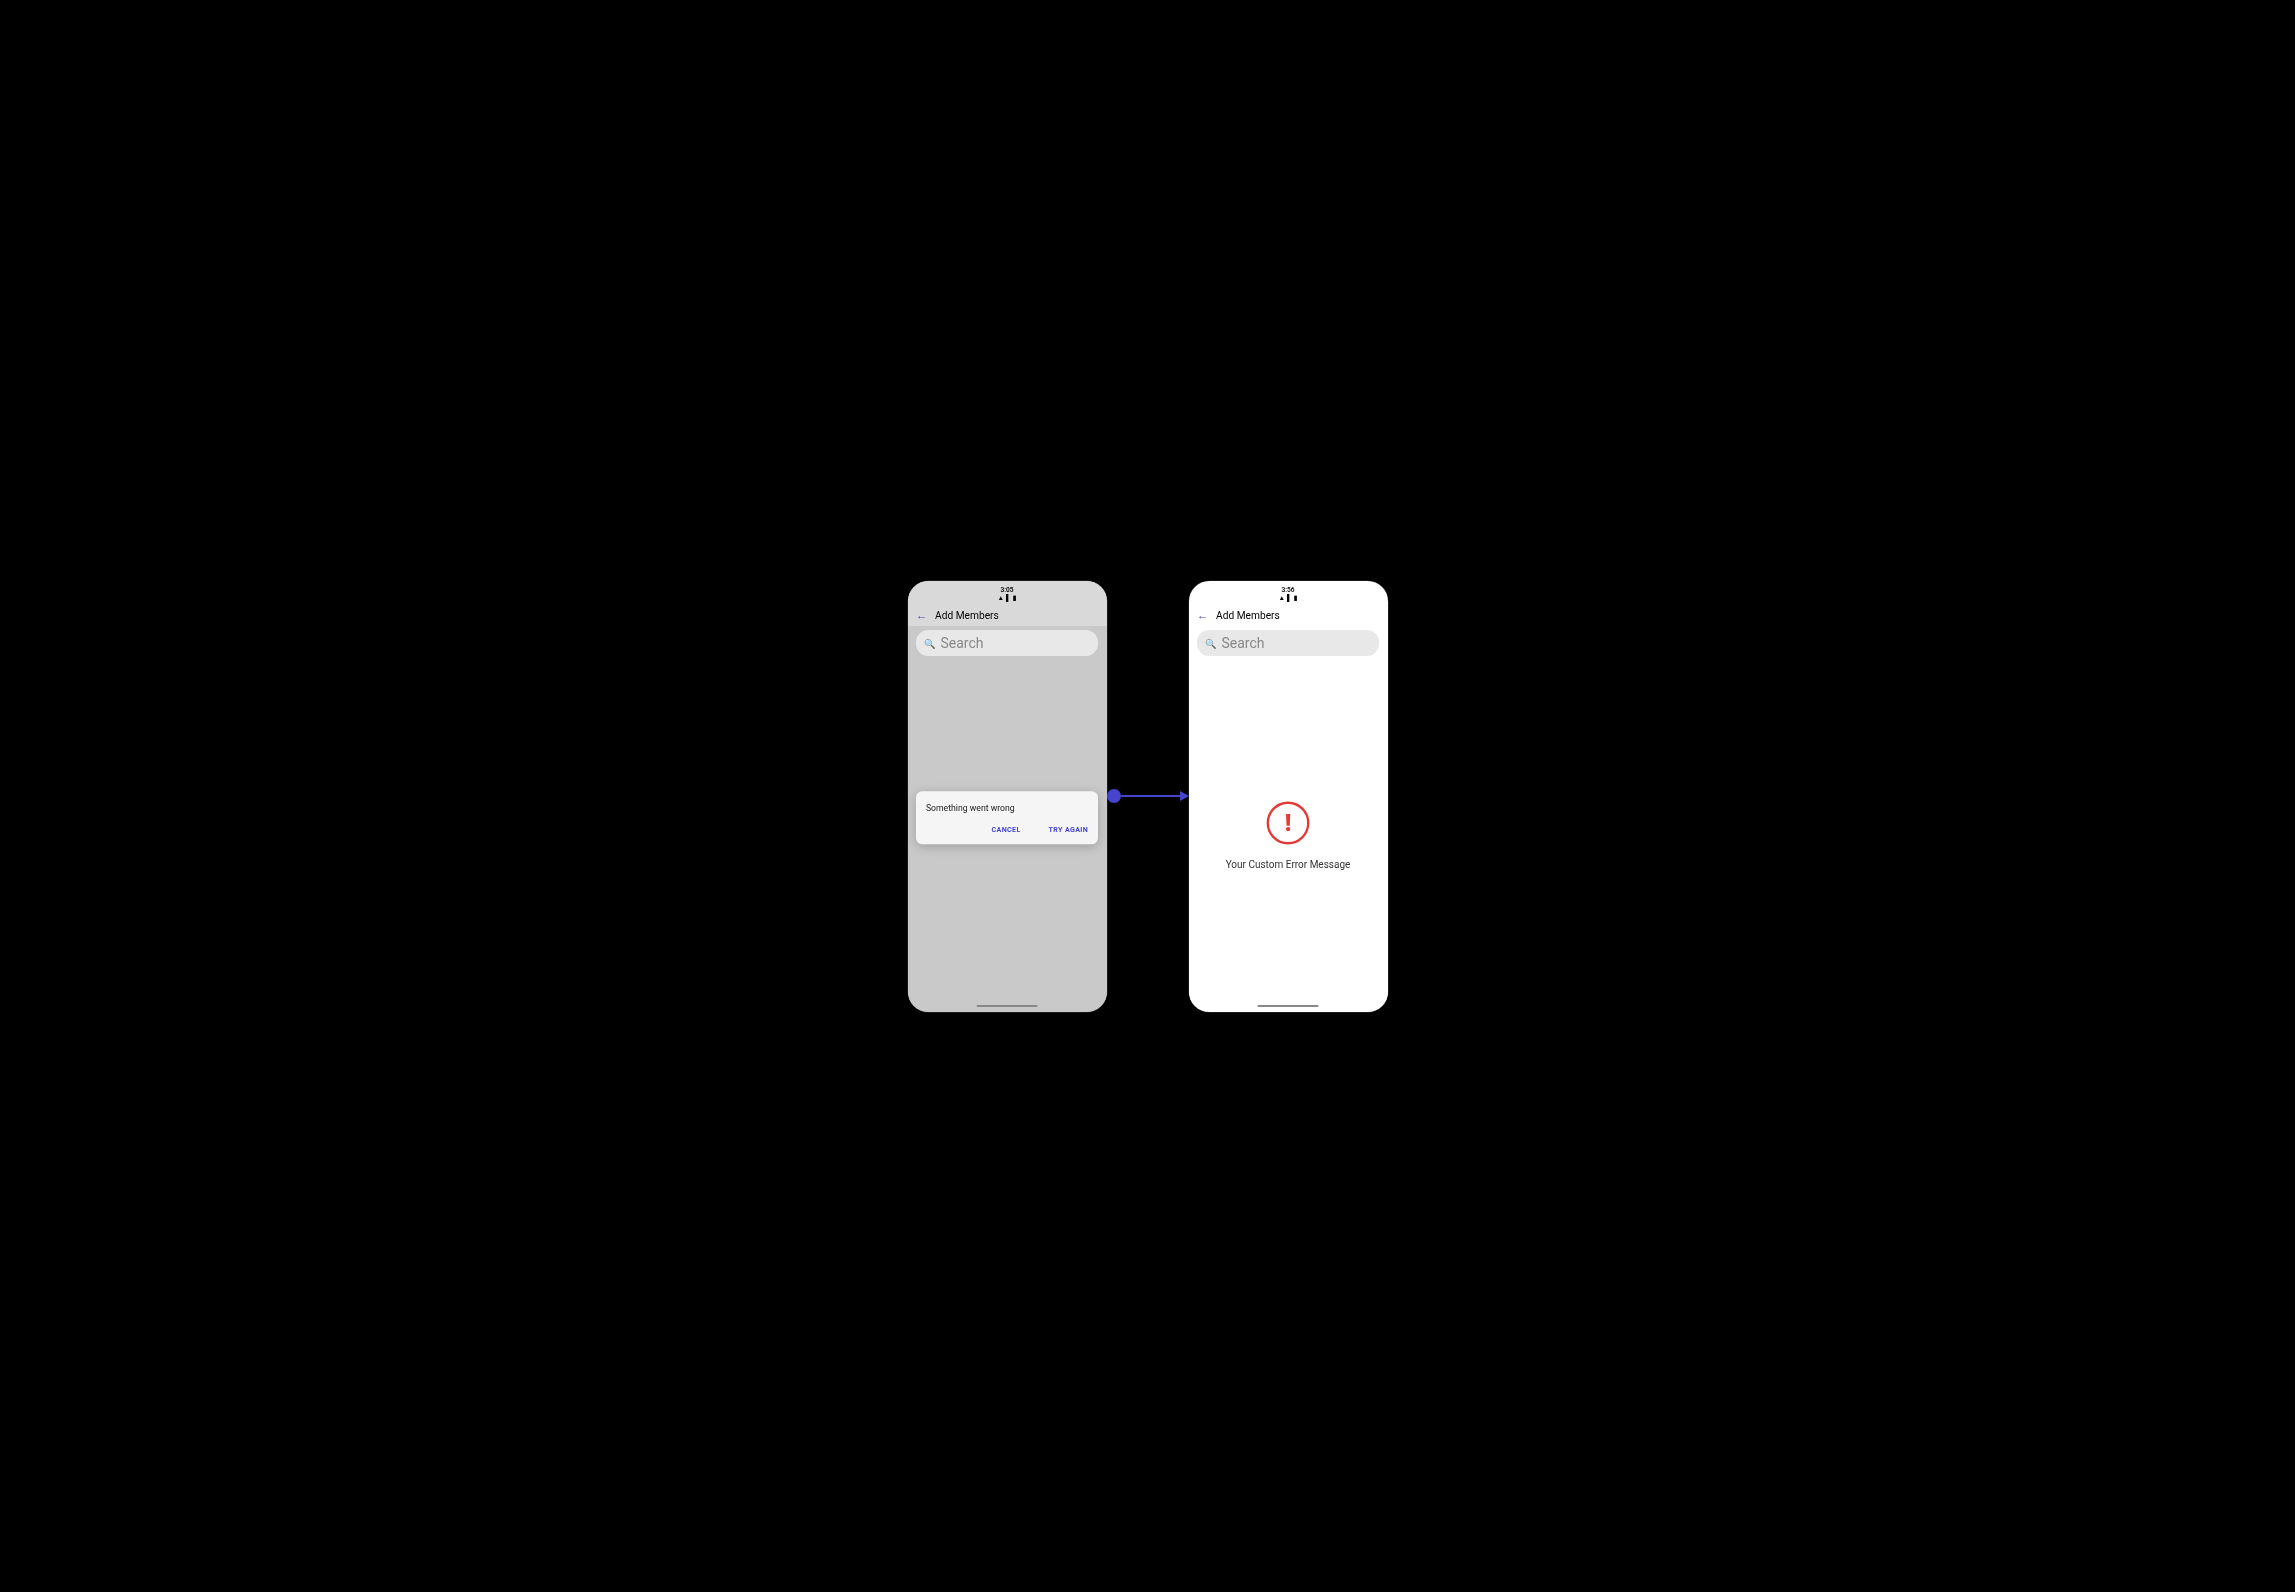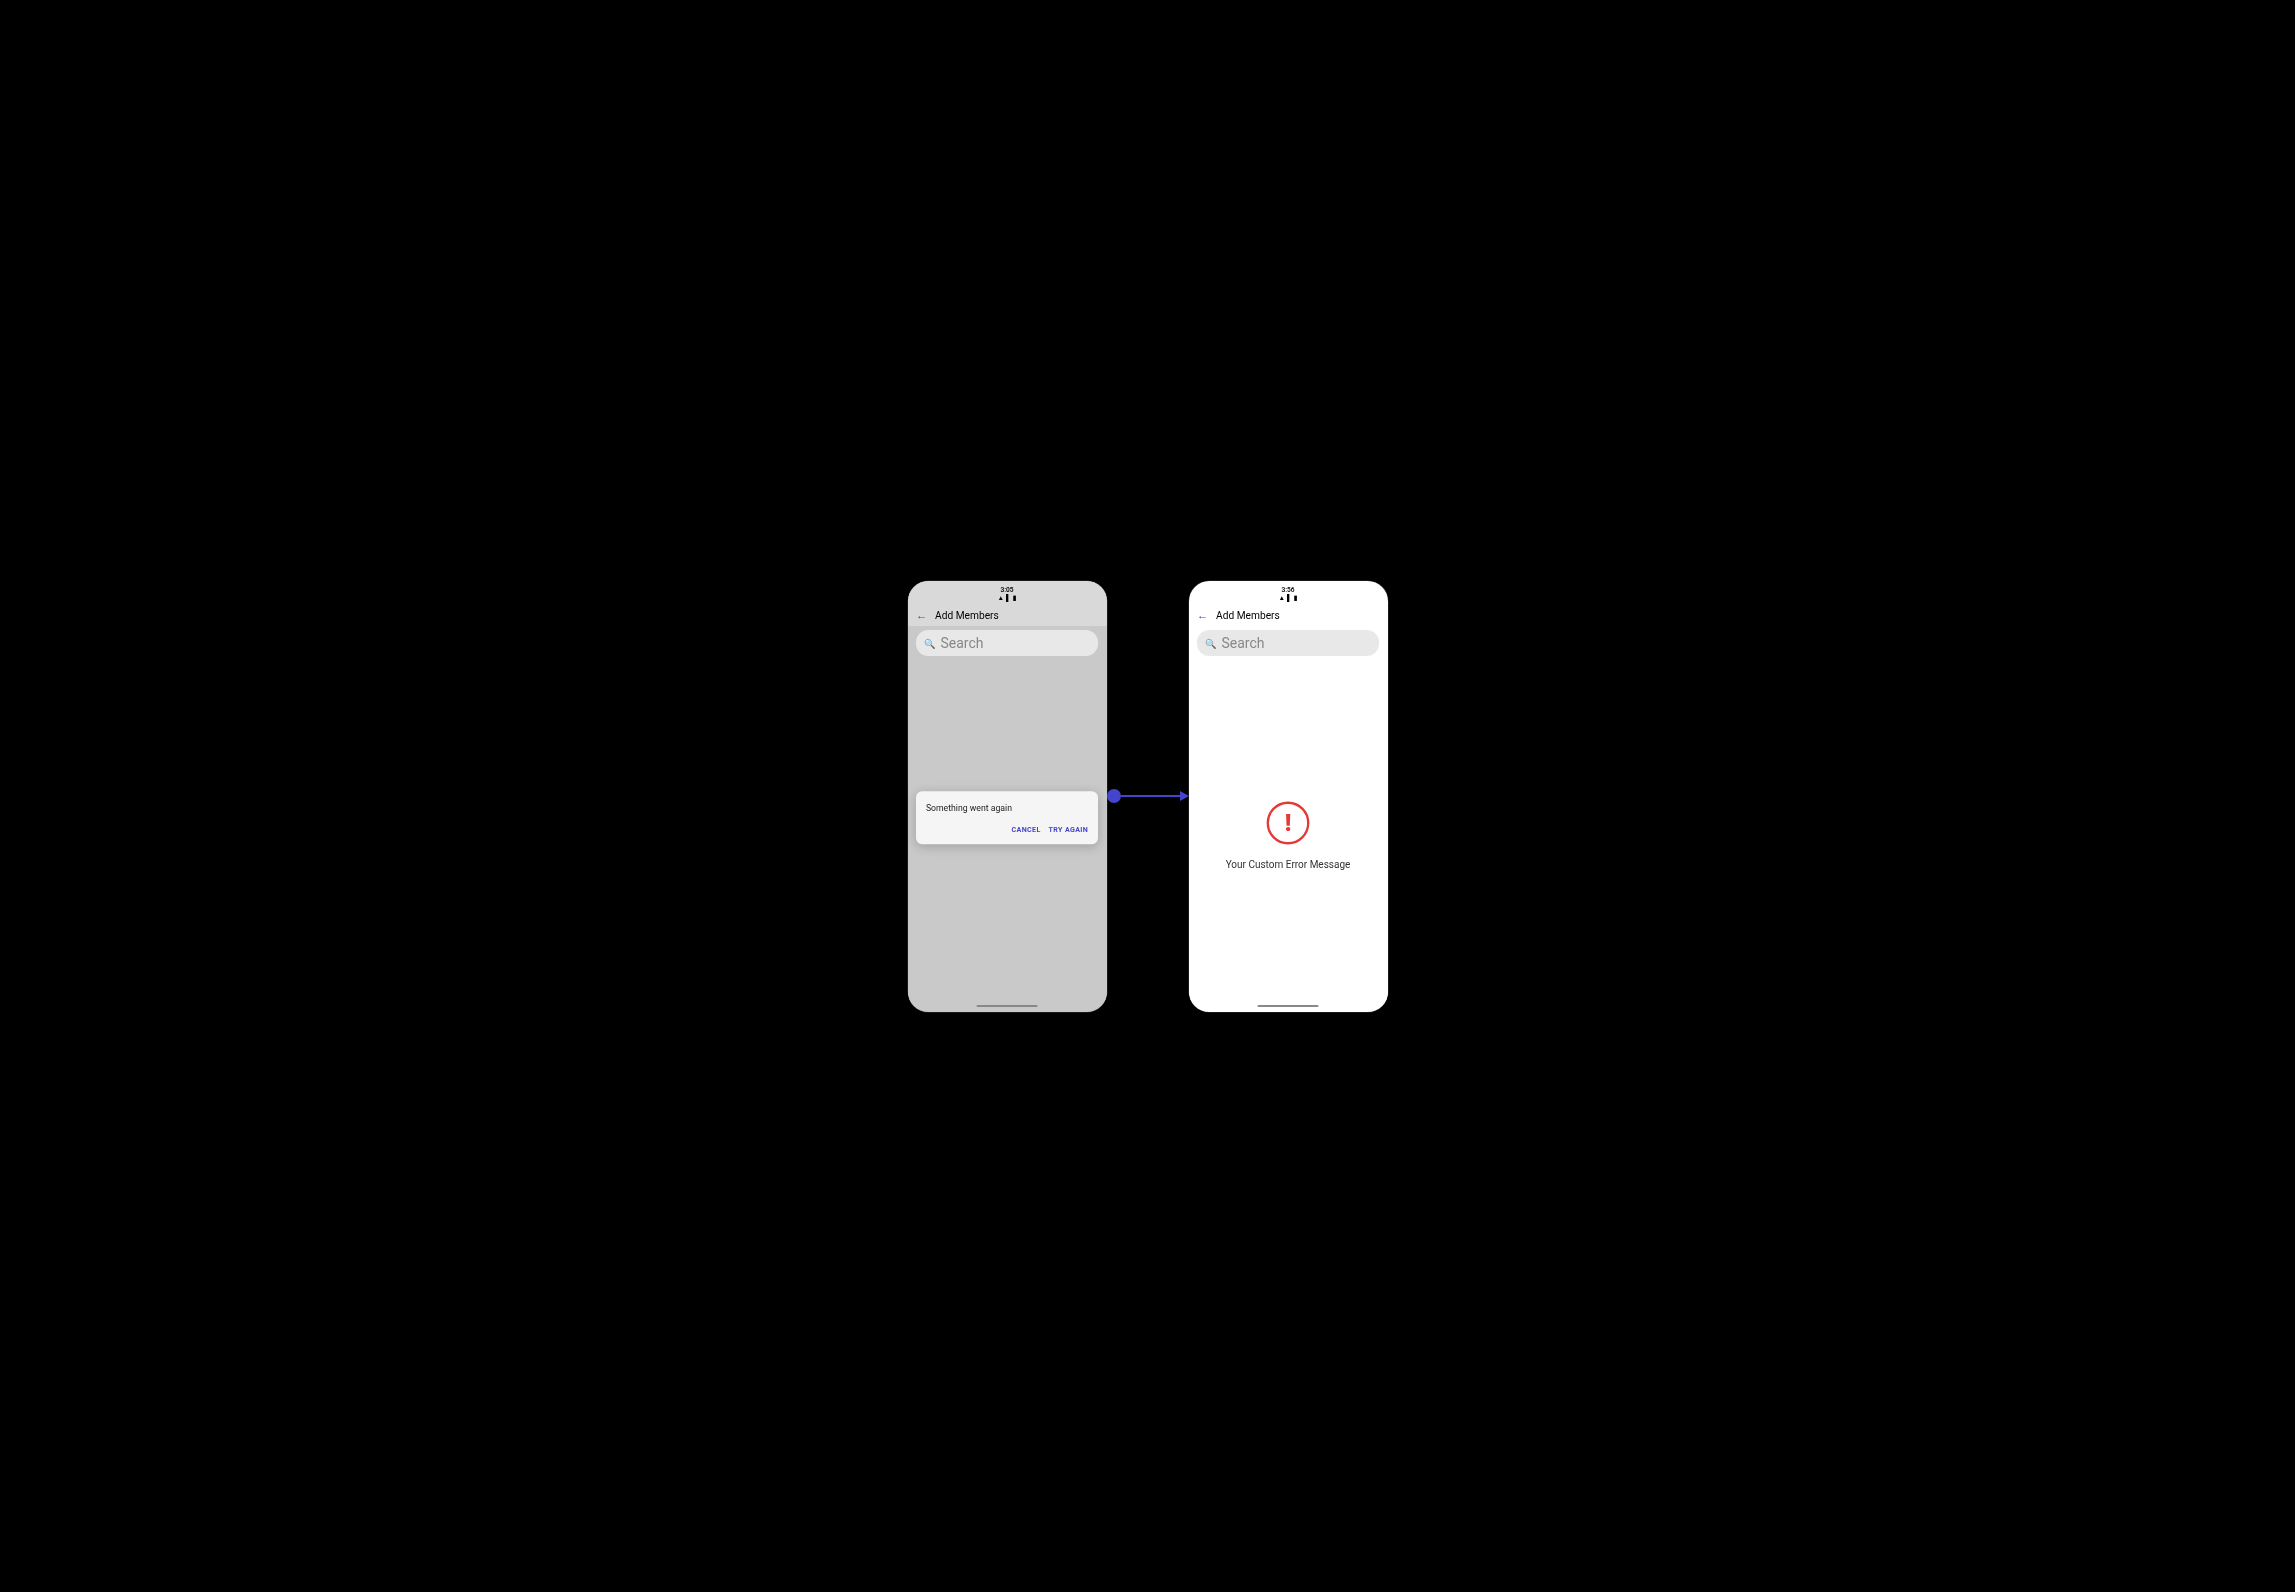--- a/index.html
+++ b/index.html
@@ -132,21 +132,21 @@
 
     .dialog-title {
       font-size: 8.7px;
       color: #222;
       margin-bottom: 10.2px;
     }
 
     .dialog-actions {
       display: flex;
       justify-content: flex-end;
-      gap: 8px;
+      gap: 28px;
     }
 
     .dialog-btn {
       font-size: 7.1px;
       font-weight: 700;
       color: #4444cc;
       cursor: pointer;
       letter-spacing: 0.05em;
       text-transform: uppercase;
       padding: 2px 0;
@@ -252,21 +252,21 @@
       <span class="header-title">Add Members</span>
     </div>
 
     <div class="search-bar">
       <span class="search-icon">🔍</span>
       <span class="search-placeholder">Search</span>
     </div>
 
     <div class="phone-left-content">
       <div class="dialog">
-        <div class="dialog-title">Something went again</div>
+        <div class="dialog-title">Something went wrong</div>
         <div class="dialog-actions">
           <span class="dialog-btn">CANCEL</span>
           <span class="dialog-btn">Try again</span>
         </div>
       </div>
     </div>
 
     <div class="home-indicator"></div>
   </div>
 

